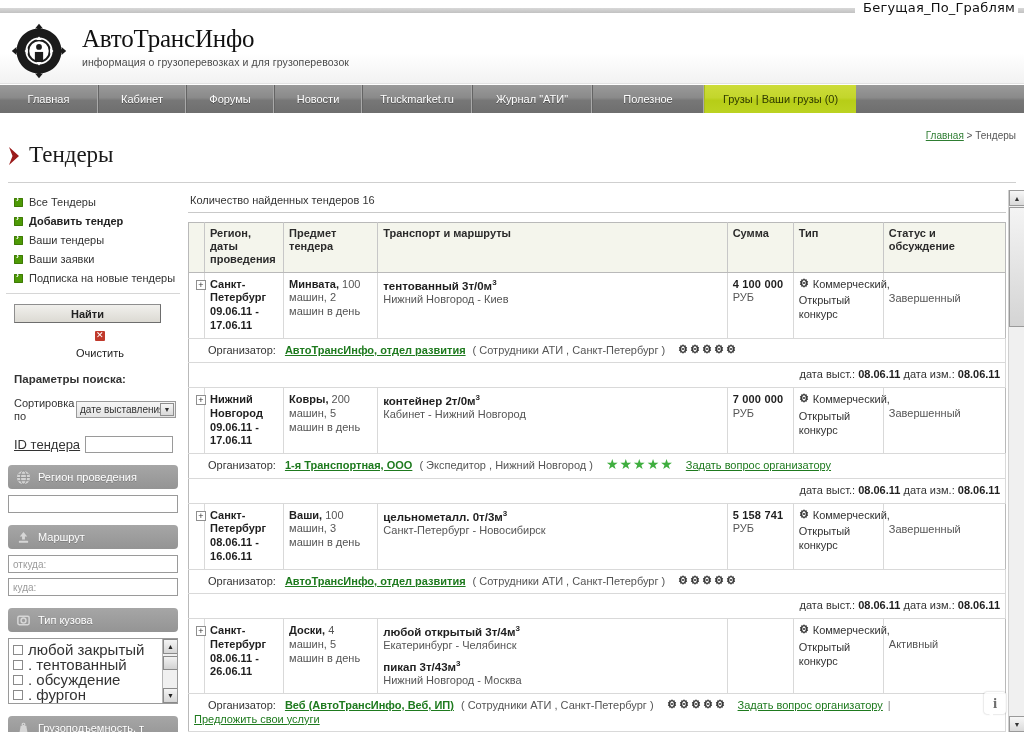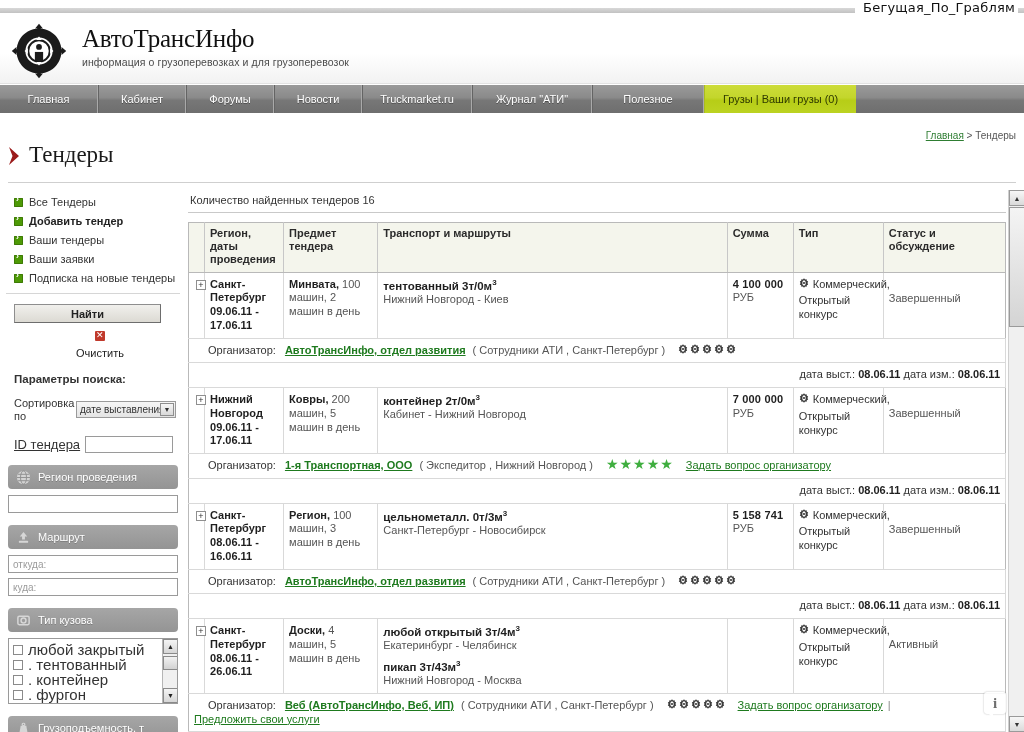--- a/index.html
+++ b/index.html
@@ -432,21 +432,21 @@
         <div class="lb-row">
           <span class="cb"></span>
           <span>любой закрытый</span>
         </div>
         <div class="lb-row">
           <span class="cb"></span>
           <span>. тентованный</span>
         </div>
         <div class="lb-row">
           <span class="cb"></span>
-          <span>. контейнер</span>
+          <span>. обсуждение</span>
         </div>
         <div class="lb-row">
           <span class="cb"></span>
           <span>. фургон</span>
         </div>
       </div>
       <div class="lb-scroll">
         <div class="lb-btn">▲</div>
         <div class="lb-thumb"></div>
         <div class="lb-btn bottom">▼</div>
@@ -609,21 +609,21 @@
           </tr>
           <tr class="daterow">
             <td colspan="7"><span>дата выст.: </span><b>08.06.11</b> <span>дата изм.: </span><b>08.06.11</b></td>
           </tr>
           <tr>
             <td class="expcell"><span class="expbtn">+</span></td>
             <td>
               <div class="region-name">Санкт-Петербург</div>
               <div class="region-dates">08.06.11 - 16.06.11</div>
             </td>
-            <td><span class="subject-name">Регион,</span> <span class="subject-rest">100 машин, 3 машин в день</span></td>
+            <td><span class="subject-name">Ваши,</span> <span class="subject-rest">100 машин, 3 машин в день</span></td>
             <td>
               <div class="route-b">цельнометалл. 0т/3м<sup>3</sup></div>
               <div class="route-sub">Санкт-Петербург - Новосибирск</div>
             </td>
             <td>
               <div class="sum-val">5 158 741</div>
               <div class="sum-cur">РУБ</div>
             </td>
             <td>
               <div class="type-line1">

